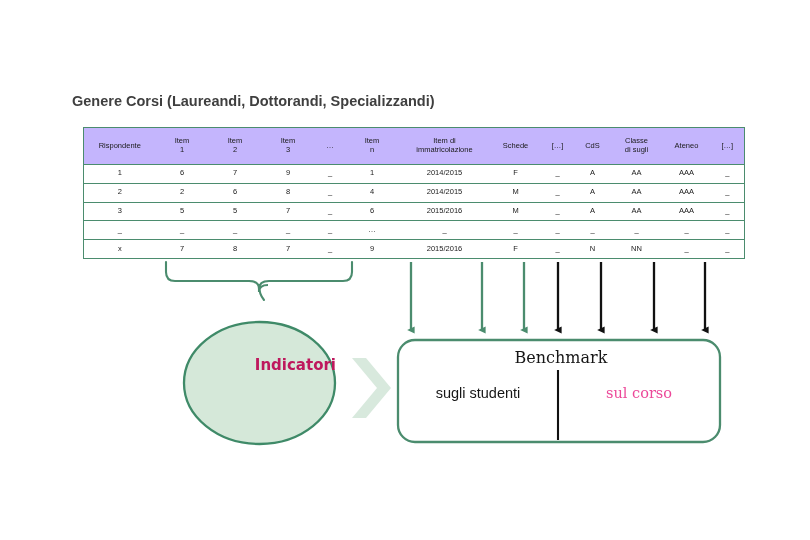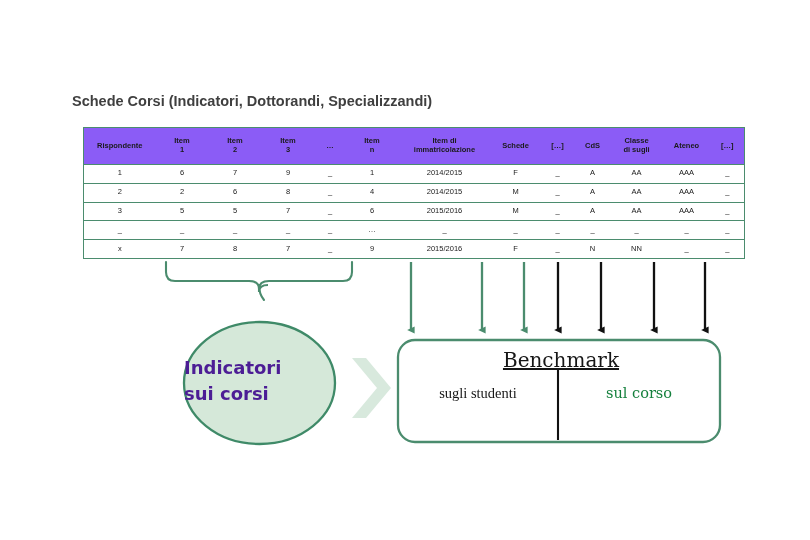--- a/index.html
+++ b/index.html
@@ -36,68 +36,67 @@
     border-collapse:collapse;width:645px;table-layout:fixed;
     font-size:7.5px;color:#1a1a1a;
   }
   table.data th, table.data td{
     text-align:center;vertical-align:middle;
     border-top:1.6px solid #4b8c6e;
     border-bottom:1.6px solid #4b8c6e;
     padding:0;line-height:1.18;
   }
   table.data thead th{
-    background:#8b5cf6;
-    height:36px;font-weight:bold;
+    background:#c4b5fd;
+    height:36px;font-weight:normal;
     border-top:1.6px solid #4b8c6e;
     border-bottom:1.6px solid #4b8c6e;
   }
   table.data tbody td{
     background:#ffffff;height:17.8px;
   }
   table.data tr td:first-child, table.data tr th:first-child{border-left:1.6px solid #4b8c6e;}
   table.data tr td:last-child,  table.data tr th:last-child {border-right:1.6px solid #4b8c6e;}
   .hdr-l2{display:block;}
 
   
   #overlay{position:absolute;left:0;top:0;width:810px;height:540px;pointer-events:none;}
 
   
   .ellipse-label{
     position:absolute;left:184px;top:355px;width:152px;
-    text-align:left;
-    font-size:18px;font-weight:bold;color:#4c1d95;
+    text-align:right;
+    font-size:15px;font-weight:bold;color:#be185d;
     line-height:1.42;
     font-family:"DejaVu Sans", sans-serif;
   }
 
   
   .bm-title{
     position:absolute;left:398px;top:348px;width:326px;
-    text-align:center;font-size:20px;color:#161616;
+    text-align:center;font-size:16px;color:#161616;
     font-family:"DejaVu Serif", serif;
-    text-decoration:underline;
   }
   .bm-left{
     position:absolute;left:398px;top:385px;width:160px;
     text-align:center;font-size:14.5px;color:#161616;
-    font-family:Liberation Serif, serif;
+    font-family:Liberation Sans, sans-serif;
   }
   .bm-right{
     position:absolute;left:558px;top:385px;width:162px;
-    text-align:center;font-size:14.5px;color:#15803d;
+    text-align:center;font-size:14.5px;color:#ec4899;
     font-family:"DejaVu Serif", serif;
   }
 </style>
 </head>
 <body>
 
 <div id="slide">
 
-  <div class="subtitle">Schede Corsi (Indicatori, Dottorandi, Specializzandi)</div>
+  <div class="subtitle">Genere Corsi (Laureandi, Dottorandi, Specializzandi)</div>
 
   <div class="tbl-wrap">
     <table class="data">
       <colgroup>
         <col style="width:72px">
           <col style="width:53px">
           <col style="width:53px">
         <col style="width:53px">
           <col style="width:31px">
           <col style="width:53px">
@@ -272,20 +271,19 @@
     <line x1="654" y1="262" x2="654" y2="330" stroke="#111111" stroke-width="2.3" marker-end="url(#ah-black)"></line>
     <line x1="705" y1="262" x2="705" y2="330" stroke="#111111" stroke-width="2.3" marker-end="url(#ah-black)"></line>
 
     <rect x="398" y="340" width="322" height="102" rx="17" ry="17" fill="#ffffff" stroke="#4b8c6e" stroke-width="2.3"></rect>
 
     <line x1="558" y1="370" x2="558" y2="440" stroke="#111111" stroke-width="2.1"></line>
   </svg>
 
   <div class="ellipse-label">
     <div>Indicatori</div>
-    <div>sui corsi</div>
   </div>
 
   <div class="bm-title">Benchmark</div>
   <div class="bm-left">sugli studenti</div>
   <div class="bm-right">sul corso</div>
 
 </div>
 
 </body></html>

